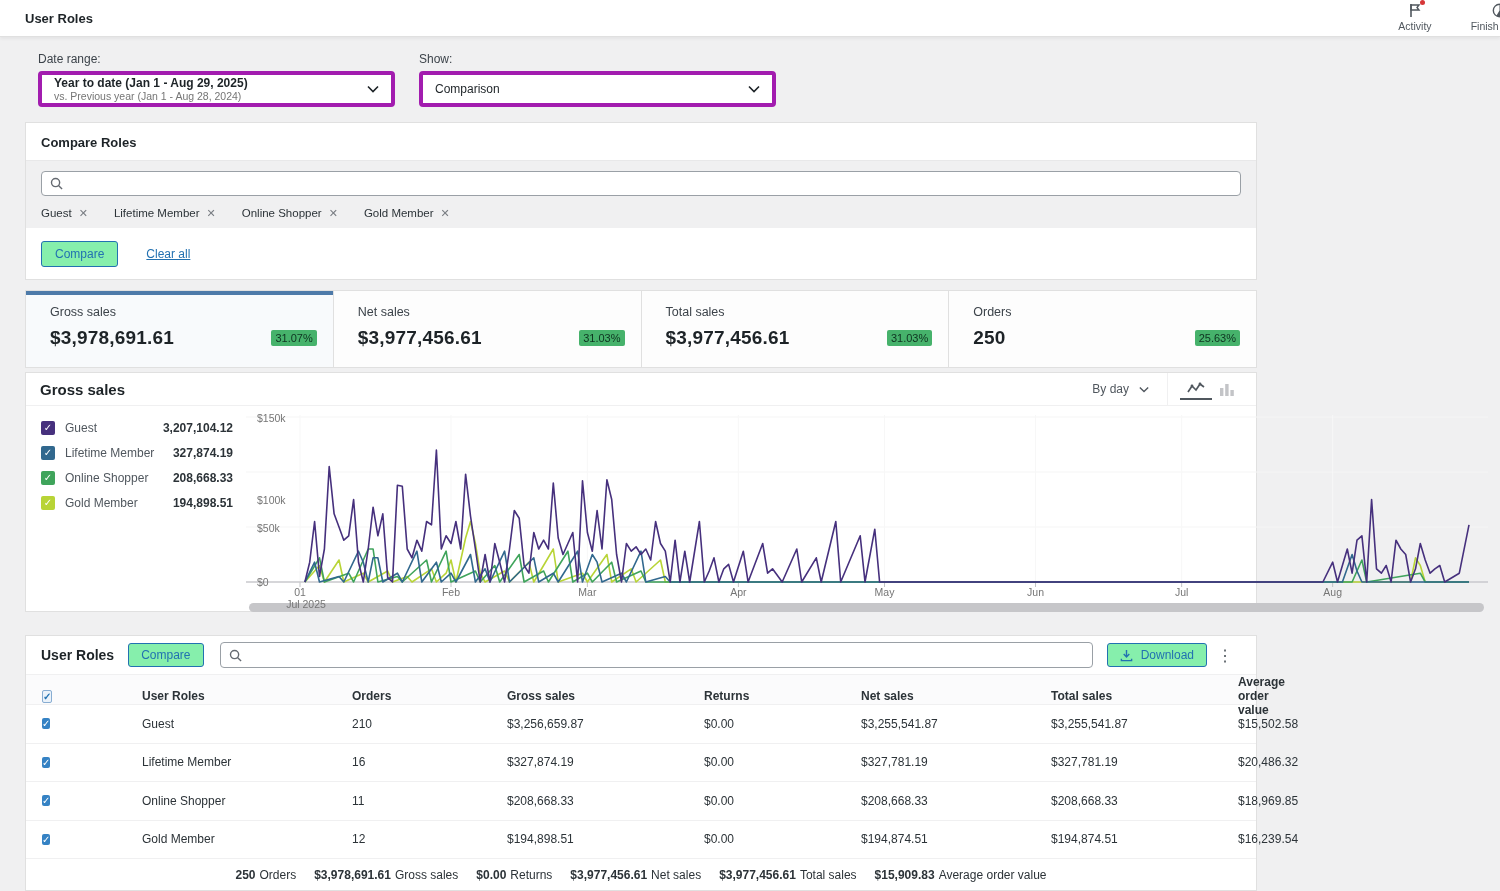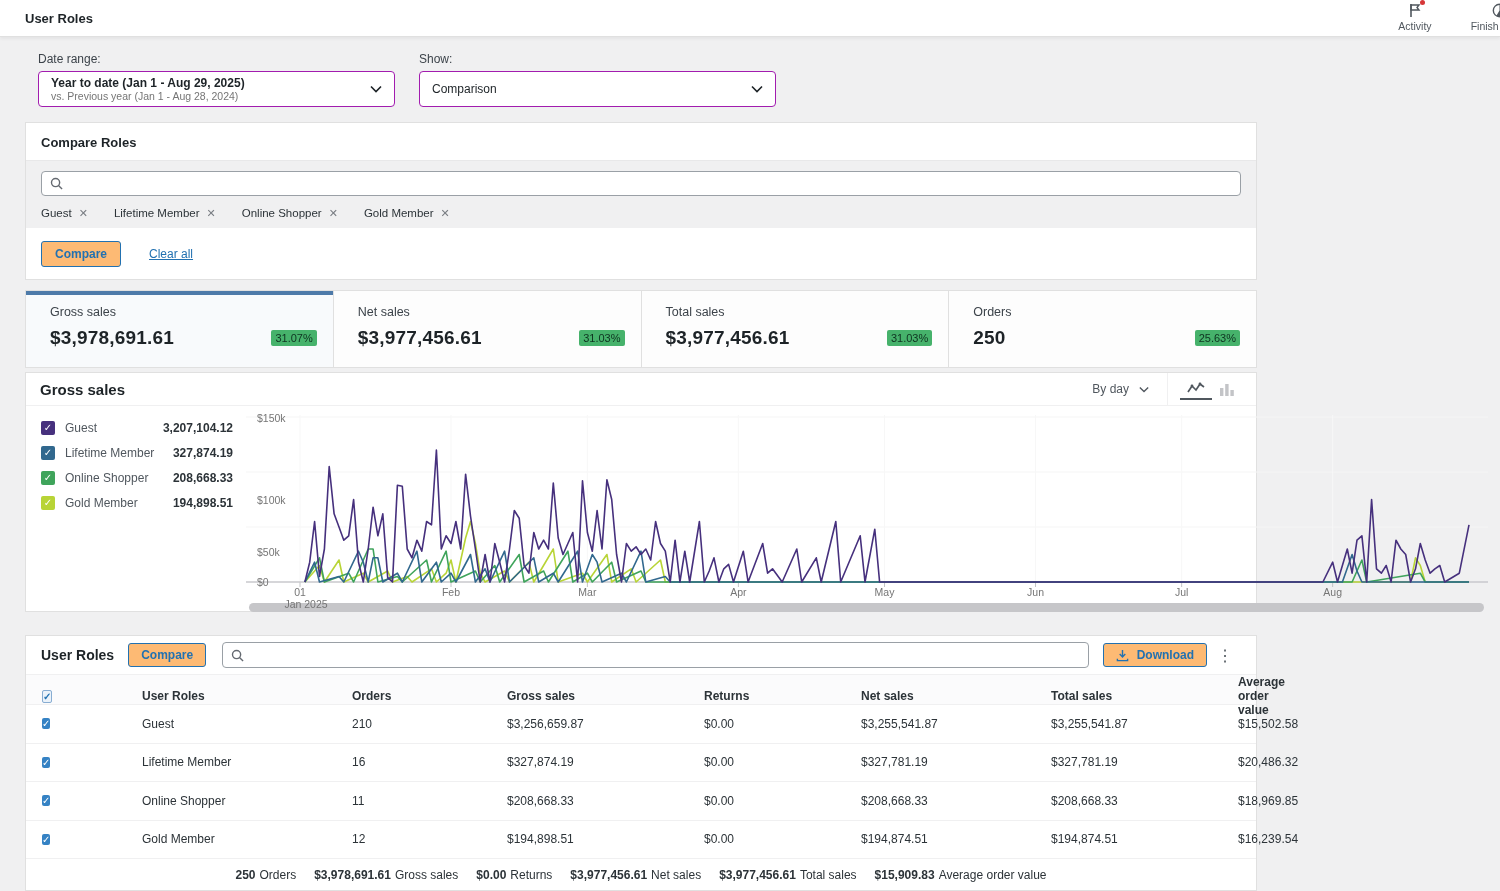--- a/index.html
+++ b/index.html
@@ -20,21 +20,21 @@
   .topbar-title { font-size:13px; font-weight:bold; margin-left:25px; }
   .topbar-actions { position:absolute; right:-30px; top:2px; display:flex; gap:22px; }
   .topbar-action { display:flex; flex-direction:column; align-items:center; width:62px; cursor:pointer; }
   .topbar-action .ticon { position:relative; height:16px; display:flex; align-items:center; }
   .topbar-action .tlabel { font-size:10.5px; color:#50575e; margin-top:2px; white-space:nowrap; }
   .red-dot { position:absolute; top:-2px; right:-3px; width:5px; height:5px; border-radius:50%; background:#d63638; }
   
   .filters { position:absolute; top:52px; left:25px; display:flex; gap:24px;margin-left:13px; }
   .filter-label { font-size:12px; color:#3c434a; margin-bottom:5px; }
   .select-box {
-    width:357px; height:36px; background:#fff; border:1px solid #a21caf;
+    width:357px; height:36px; background:#fff; border:4px solid #a21caf;
     border-radius:4px; display:flex; align-items:center; padding:0 12px; cursor:pointer;
   }
   .select-box .sel-text { flex:1; overflow:hidden; }
   .sel-line1 { font-size:12px; font-weight:bold; line-height:13px; }
   .sel-line2 { font-size:10.5px; color:#757575; line-height:12px; }
   .sel-single { font-size:12px; }
   
   .panel { position:absolute; left:25px; width:1232px; background:#fff; border:1px solid #e0e0e0; }
   
   #compare-panel { top:122px; height:158px; }
@@ -43,22 +43,22 @@
   .search-box {
     background:#fff; border:1px solid #9aa0a6; border-radius:4px; height:25px;
     display:flex; align-items:center; padding:0 8px;
   }
   .search-box input { border:none; outline:none; flex:1; font-size:12px; font-family:inherit; margin-left:6px; background:transparent; }
   .chips { display:flex; margin-top:11px; }
   .chip { display:inline-flex; align-items:center; margin-right:26px; font-size:11.5px; color:#2c3338; }
   .chip .x { margin-left:7px; color:#787c82; font-size:11px; cursor:pointer; line-height:1; }
   .cp-buttons { display:flex; align-items:center; padding:13px 15px; }
   .btn-outline {
-    background:#fdba74; border:1px solid #2271b1; color:#2271b1; border-radius:3px;
-    font-size:12px; font-family:inherit; padding:5px 13px; cursor:pointer;font-weight:bold;
+    background:#86efac; border:1px solid #2271b1; color:#2271b1; border-radius:3px;
+    font-size:12px; font-family:inherit; padding:5px 13px; cursor:pointer;
   }
   .link-blue { color:#2271b1; font-size:12px; text-decoration:underline; margin-left:28px; cursor:pointer; }
   
   #summary-tiles { top:290px; height:78px; display:flex; border:1px solid #e0e0e0; }
   .tile { flex:1; border-right:1px solid #e0e0e0; position:relative; padding:14px 16px 0 24px; background:#fdfdfd; cursor:pointer; }
   .tile:last-child { border-right:none; }
   .tile.selected { background:#f8fafc; }
   .tile.selected::before { content:""; position:absolute; left:0; top:0; right:0; height:4px; background:#4d7aa9; }
   .tile-label { font-size:12.5px; color:#3c434a; }
   .tile-row { display:flex; align-items:center; justify-content:space-between; margin-top:8px; }
@@ -298,24 +298,24 @@
           <line x1="1086.652" y1="175" x2="1086.652" y2="180" stroke="#c3c4c7" stroke-width="1"></line>
           <line x1="0" y1="175" x2="1242" y2="175" stroke="#c9c9cc" stroke-width="1.3"></line>
           <polyline points="58.9,175.0 73.5,158.5 78.4,175.0 93.0,153.0 97.8,175.0 117.3,166.2 122.2,175.0 141.7,164.0 146.5,175.0 161.2,169.5 166.0,175.0 185.5,161.8 190.4,175.0 200.1,166.2 205.0,153.0 209.9,175.0 219.6,131.0 224.5,114.5 229.4,136.5 234.2,166.2 239.1,175.0 258.6,164.0 263.5,175.0 282.9,155.2 287.8,175.0 307.3,142.0 312.2,175.0 336.5,166.2 341.4,175.0 360.9,147.5 365.7,175.0 385.2,161.8 390.1,175.0 414.5,153.0 419.3,175.0 784.7,175.0 1164.6,175.0 1169.5,150.8 1174.3,158.5 1179.2,175.0 1223.0,175.0" fill="none" stroke="#b8d436" stroke-width="1.6" stroke-linejoin="round"></polyline>
           <polyline points="58.9,175.0 73.5,150.8 78.4,175.0 102.7,166.2 107.6,175.0 122.2,142.0 127.1,142.0 131.9,175.0 151.4,169.5 156.3,175.0 180.6,153.0 185.5,175.0 200.1,144.2 205.0,175.0 229.4,164.0 234.2,175.0 248.8,158.5 253.7,175.0 273.2,147.5 278.1,175.0 297.6,164.0 302.4,175.0 321.9,144.2 326.8,175.0 341.4,166.2 346.3,175.0 365.7,155.2 370.6,175.0 395.0,164.0 399.8,175.0 492.4,175.0 784.7,175.0 1106.1,175.0 1115.9,153.0 1120.7,175.0 1174.3,166.2 1179.2,175.0 1223.0,175.0" fill="none" stroke="#3fa45b" stroke-width="1.6" stroke-linejoin="round"></polyline>
           <polyline points="58.9,175.0 68.6,155.2 73.5,175.0 93.0,169.5 97.8,175.0 112.5,144.2 117.3,155.2 122.2,175.0 127.1,150.8 131.9,150.8 136.8,175.0 151.4,166.2 156.3,175.0 170.9,144.2 175.8,175.0 190.4,155.2 195.3,175.0 205.0,166.2 209.9,175.0 224.5,147.5 229.4,175.0 239.1,161.8 244.0,175.0 258.6,144.2 263.5,175.0 287.8,150.8 292.7,175.0 307.3,166.2 312.2,175.0 331.6,144.2 336.5,175.0 346.3,147.5 351.1,155.2 356.0,175.0 375.5,166.2 380.4,175.0 395.0,144.2 399.8,175.0 419.3,169.5 424.2,175.0 638.5,175.0 930.8,175.0 1096.4,175.0 1106.1,147.5 1111.0,164.0 1115.9,175.0 1223.0,175.0" fill="none" stroke="#31688e" stroke-width="1.6" stroke-linejoin="round"></polyline>
           <polyline points="58.9,175.0 63.7,155.2 68.6,114.5 73.5,169.5 78.4,142.0 83.2,59.5 88.1,106.8 93.0,120.0 97.8,133.2 102.7,128.8 107.6,92.5 112.5,155.2 117.3,175.0 122.2,142.0 127.1,100.2 131.9,128.8 136.8,106.8 141.7,170.6 146.5,175.0 151.4,78.2 156.3,79.3 161.2,142.0 166.0,150.8 170.9,133.2 175.8,144.2 180.6,114.5 185.5,117.8 190.4,43.0 195.3,142.0 200.1,128.8 205.0,136.5 209.9,114.5 214.7,142.0 219.6,67.2 224.5,109.0 229.4,142.0 234.2,175.0 239.1,147.5 244.0,175.0 248.8,136.5 253.7,155.2 258.6,175.0 263.5,142.0 268.3,103.5 273.2,111.2 278.1,158.5 282.9,166.2 287.8,125.5 292.7,142.0 297.6,133.2 302.4,142.0 307.3,76.0 312.2,131.0 317.0,147.5 321.9,136.5 326.8,125.5 331.6,175.0 336.5,73.8 341.4,125.5 346.3,144.2 351.1,103.5 356.0,142.0 360.9,72.7 365.7,92.5 370.6,147.5 375.5,175.0 380.4,136.5 385.2,144.2 390.1,139.8 395.0,147.5 399.8,142.0 404.7,153.0 409.6,114.5 414.5,136.5 419.3,144.2 424.2,175.0 429.1,133.2 433.9,175.0 438.8,144.2 443.7,175.0 453.4,114.5 458.3,175.0 463.2,164.0 468.0,150.8 472.9,175.0 477.8,161.8 482.6,157.4 487.5,175.0 497.3,144.2 502.1,175.0 516.7,136.5 521.6,166.2 526.5,161.8 536.2,175.0 550.8,142.0 555.7,175.0 570.3,150.8 575.2,175.0 589.8,114.5 594.7,175.0 614.2,128.8 619.0,175.0 628.8,122.2 633.6,175.0 643.4,175.0 784.7,175.0 930.8,175.0 1076.9,175.0 1086.7,155.2 1091.5,175.0 1101.3,142.0 1106.1,166.2 1111.0,133.2 1115.9,128.8 1120.7,175.0 1125.6,92.5 1130.5,161.8 1135.4,166.2 1140.2,158.5 1145.1,175.0 1150.0,133.2 1154.8,142.0 1159.7,147.5 1164.6,175.0 1169.5,161.8 1174.3,136.5 1179.2,153.0 1184.1,166.2 1188.9,161.8 1193.8,158.5 1198.7,175.0 1213.3,166.2 1223.0,117.8" fill="none" stroke="#46307d" stroke-width="1.6" stroke-linejoin="round"></polyline>
         </svg>
       <div class="scrollbar"></div>
     <div class="ylab" style="left: 11px; top: 5px; transform: none;">$150k</div>
         <div class="ylab" style="left: 11px; top: 60px; transform: none; margin-top: 27px;">$100k</div>
-        <div class="ylab" style="left: 11px; top: 115px; transform: none; margin-top: 24px;">$50k</div>
+        <div class="ylab" style="left: 11px; top: 115px; transform: none;">$50k</div>
         <div class="ylab" style="left: 11px; top: 169px; transform: none;">$0</div>
         <div class="xlab" style="left: 54px; top: 179px;">01</div>
-        <div class="xlab" style="left: 60px; top: 191px;">Jan 2025</div>
+        <div class="xlab" style="left: 60px; top: 191px;">Jul 2025</div>
         <div class="xlab" style="left: 205.001px; top: 179px;">Feb</div>
         <div class="xlab" style="left: 341.389px; top: 179px;">Mar</div>
         <div class="xlab" style="left: 492.39px; top: 179px; text-align: center;">Apr</div>
         <div class="xlab" style="left: 638.52px; top: 179px;">May</div>
         <div class="xlab" style="left: 789.521px; top: 179px;">Jun</div>
         <div class="xlab" style="left: 935.651px; top: 179px;">Jul</div>
         <div class="xlab" style="left: 1086.65px; top: 179px;">Aug</div>
       </div>
   </div>
 </div>

